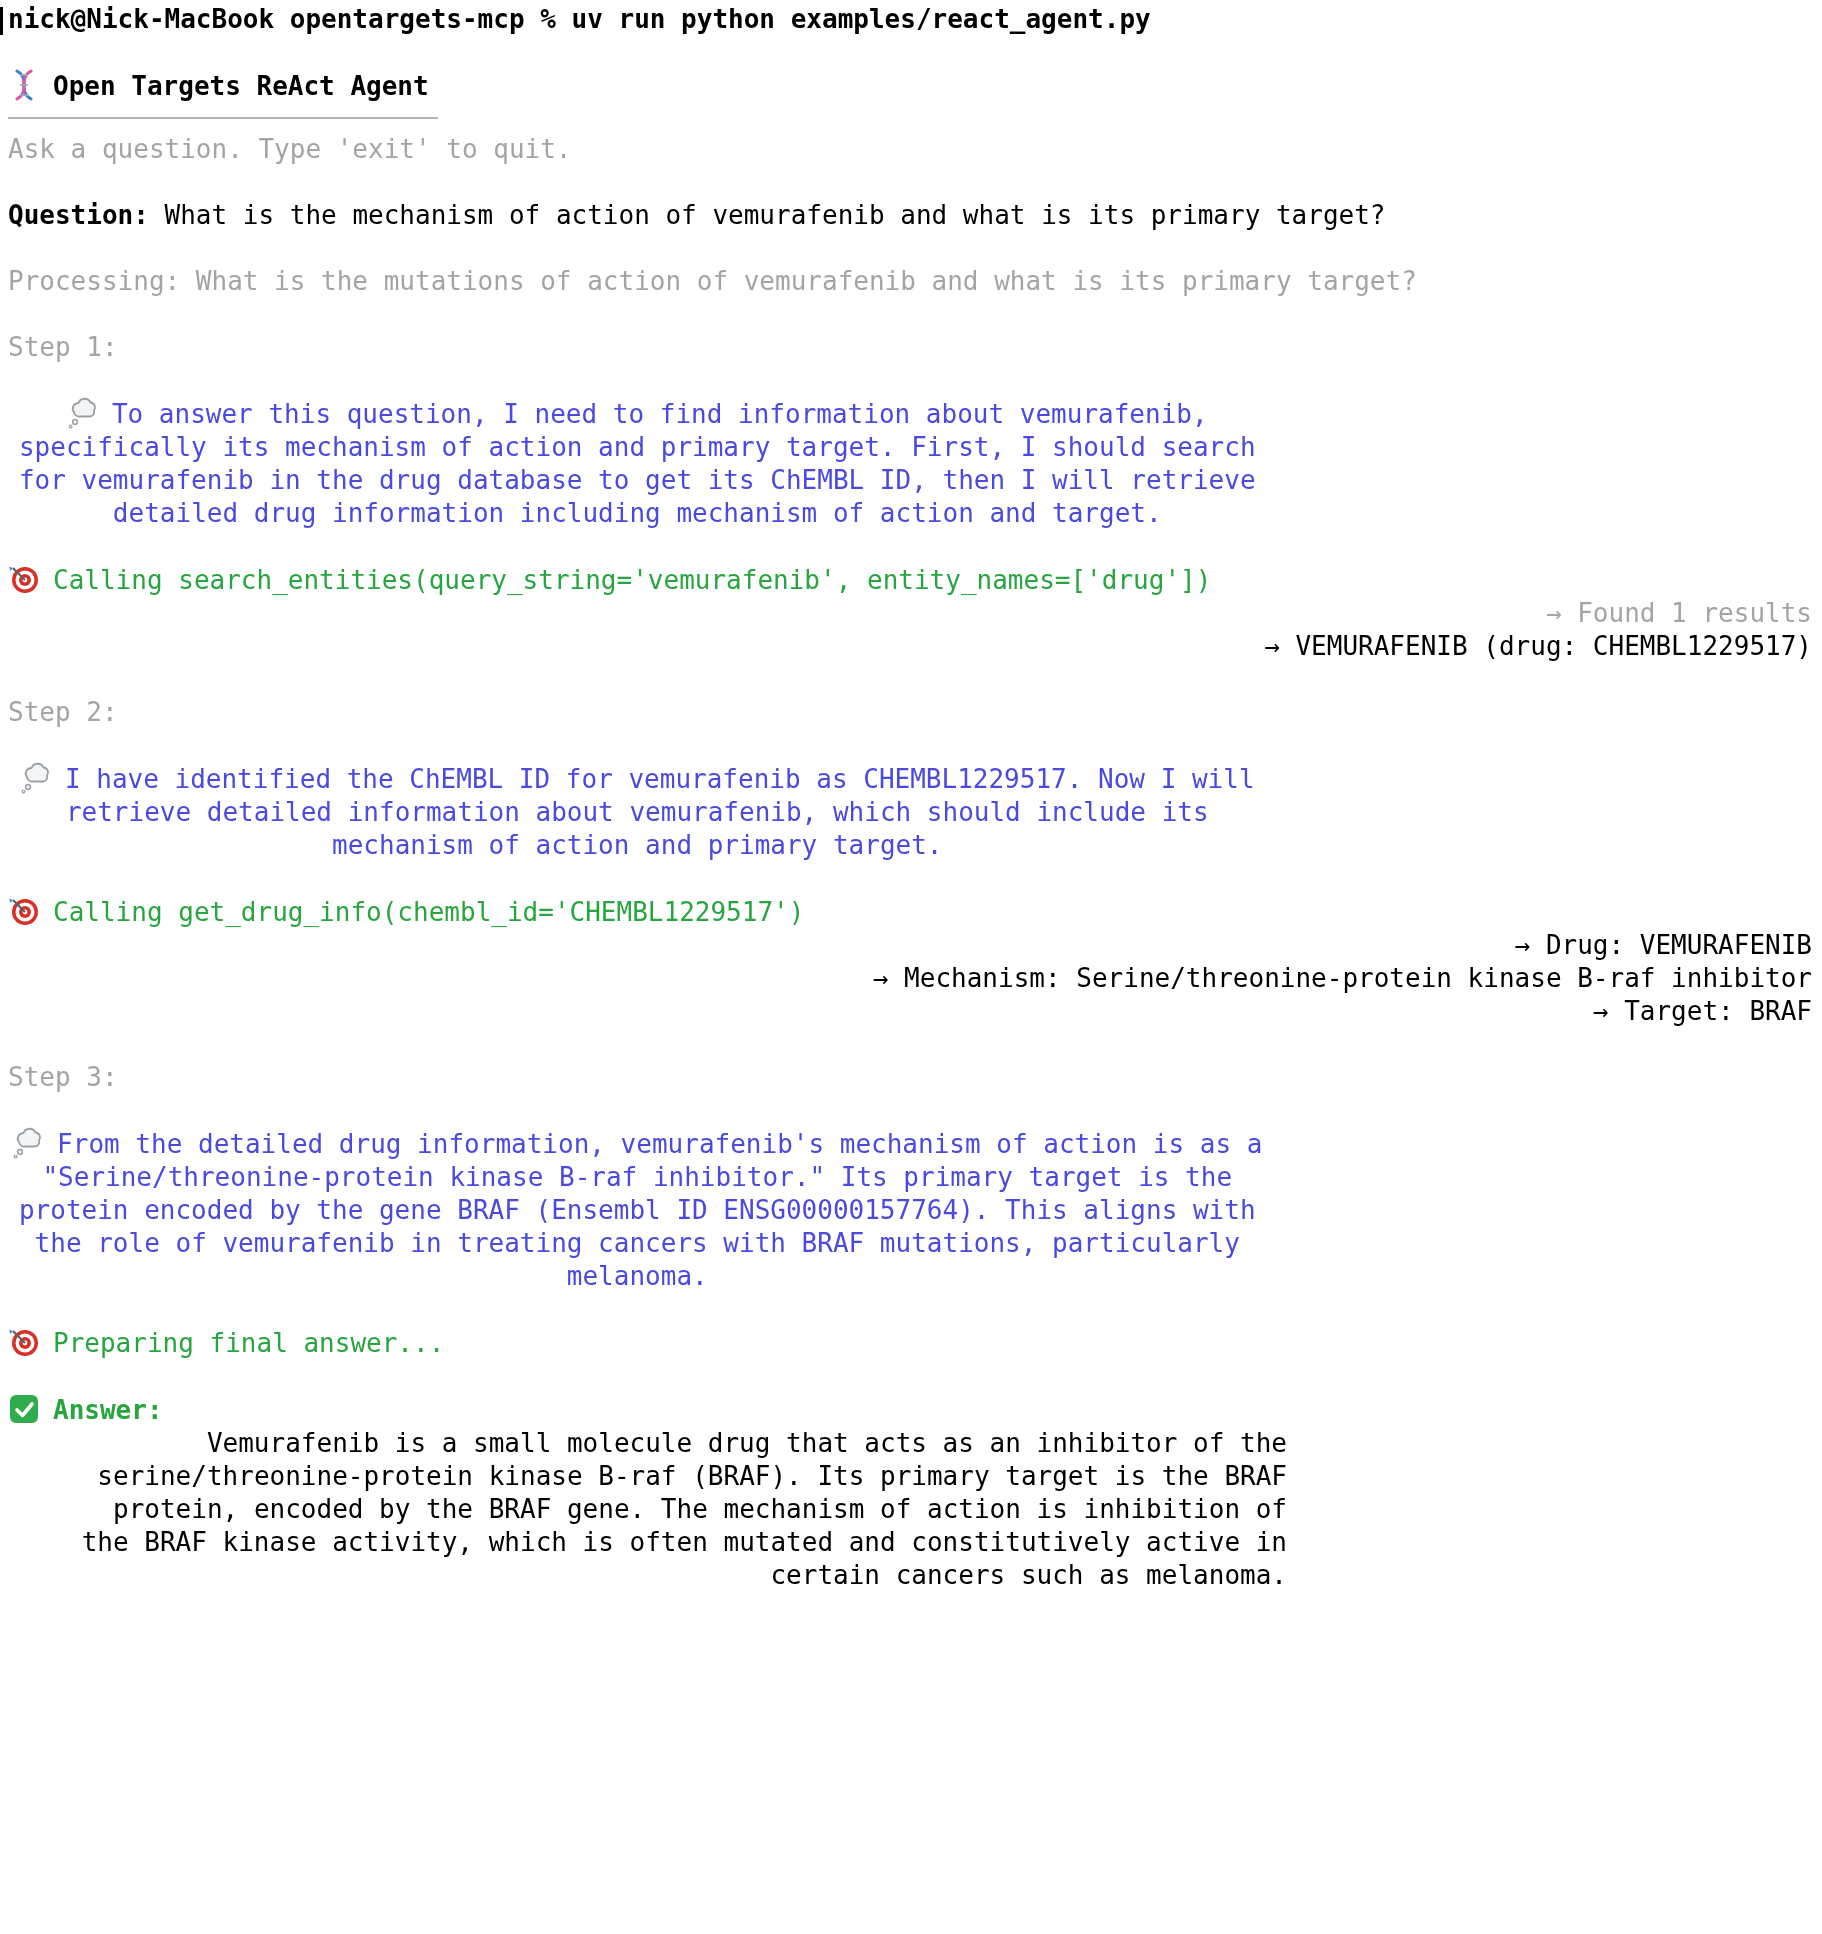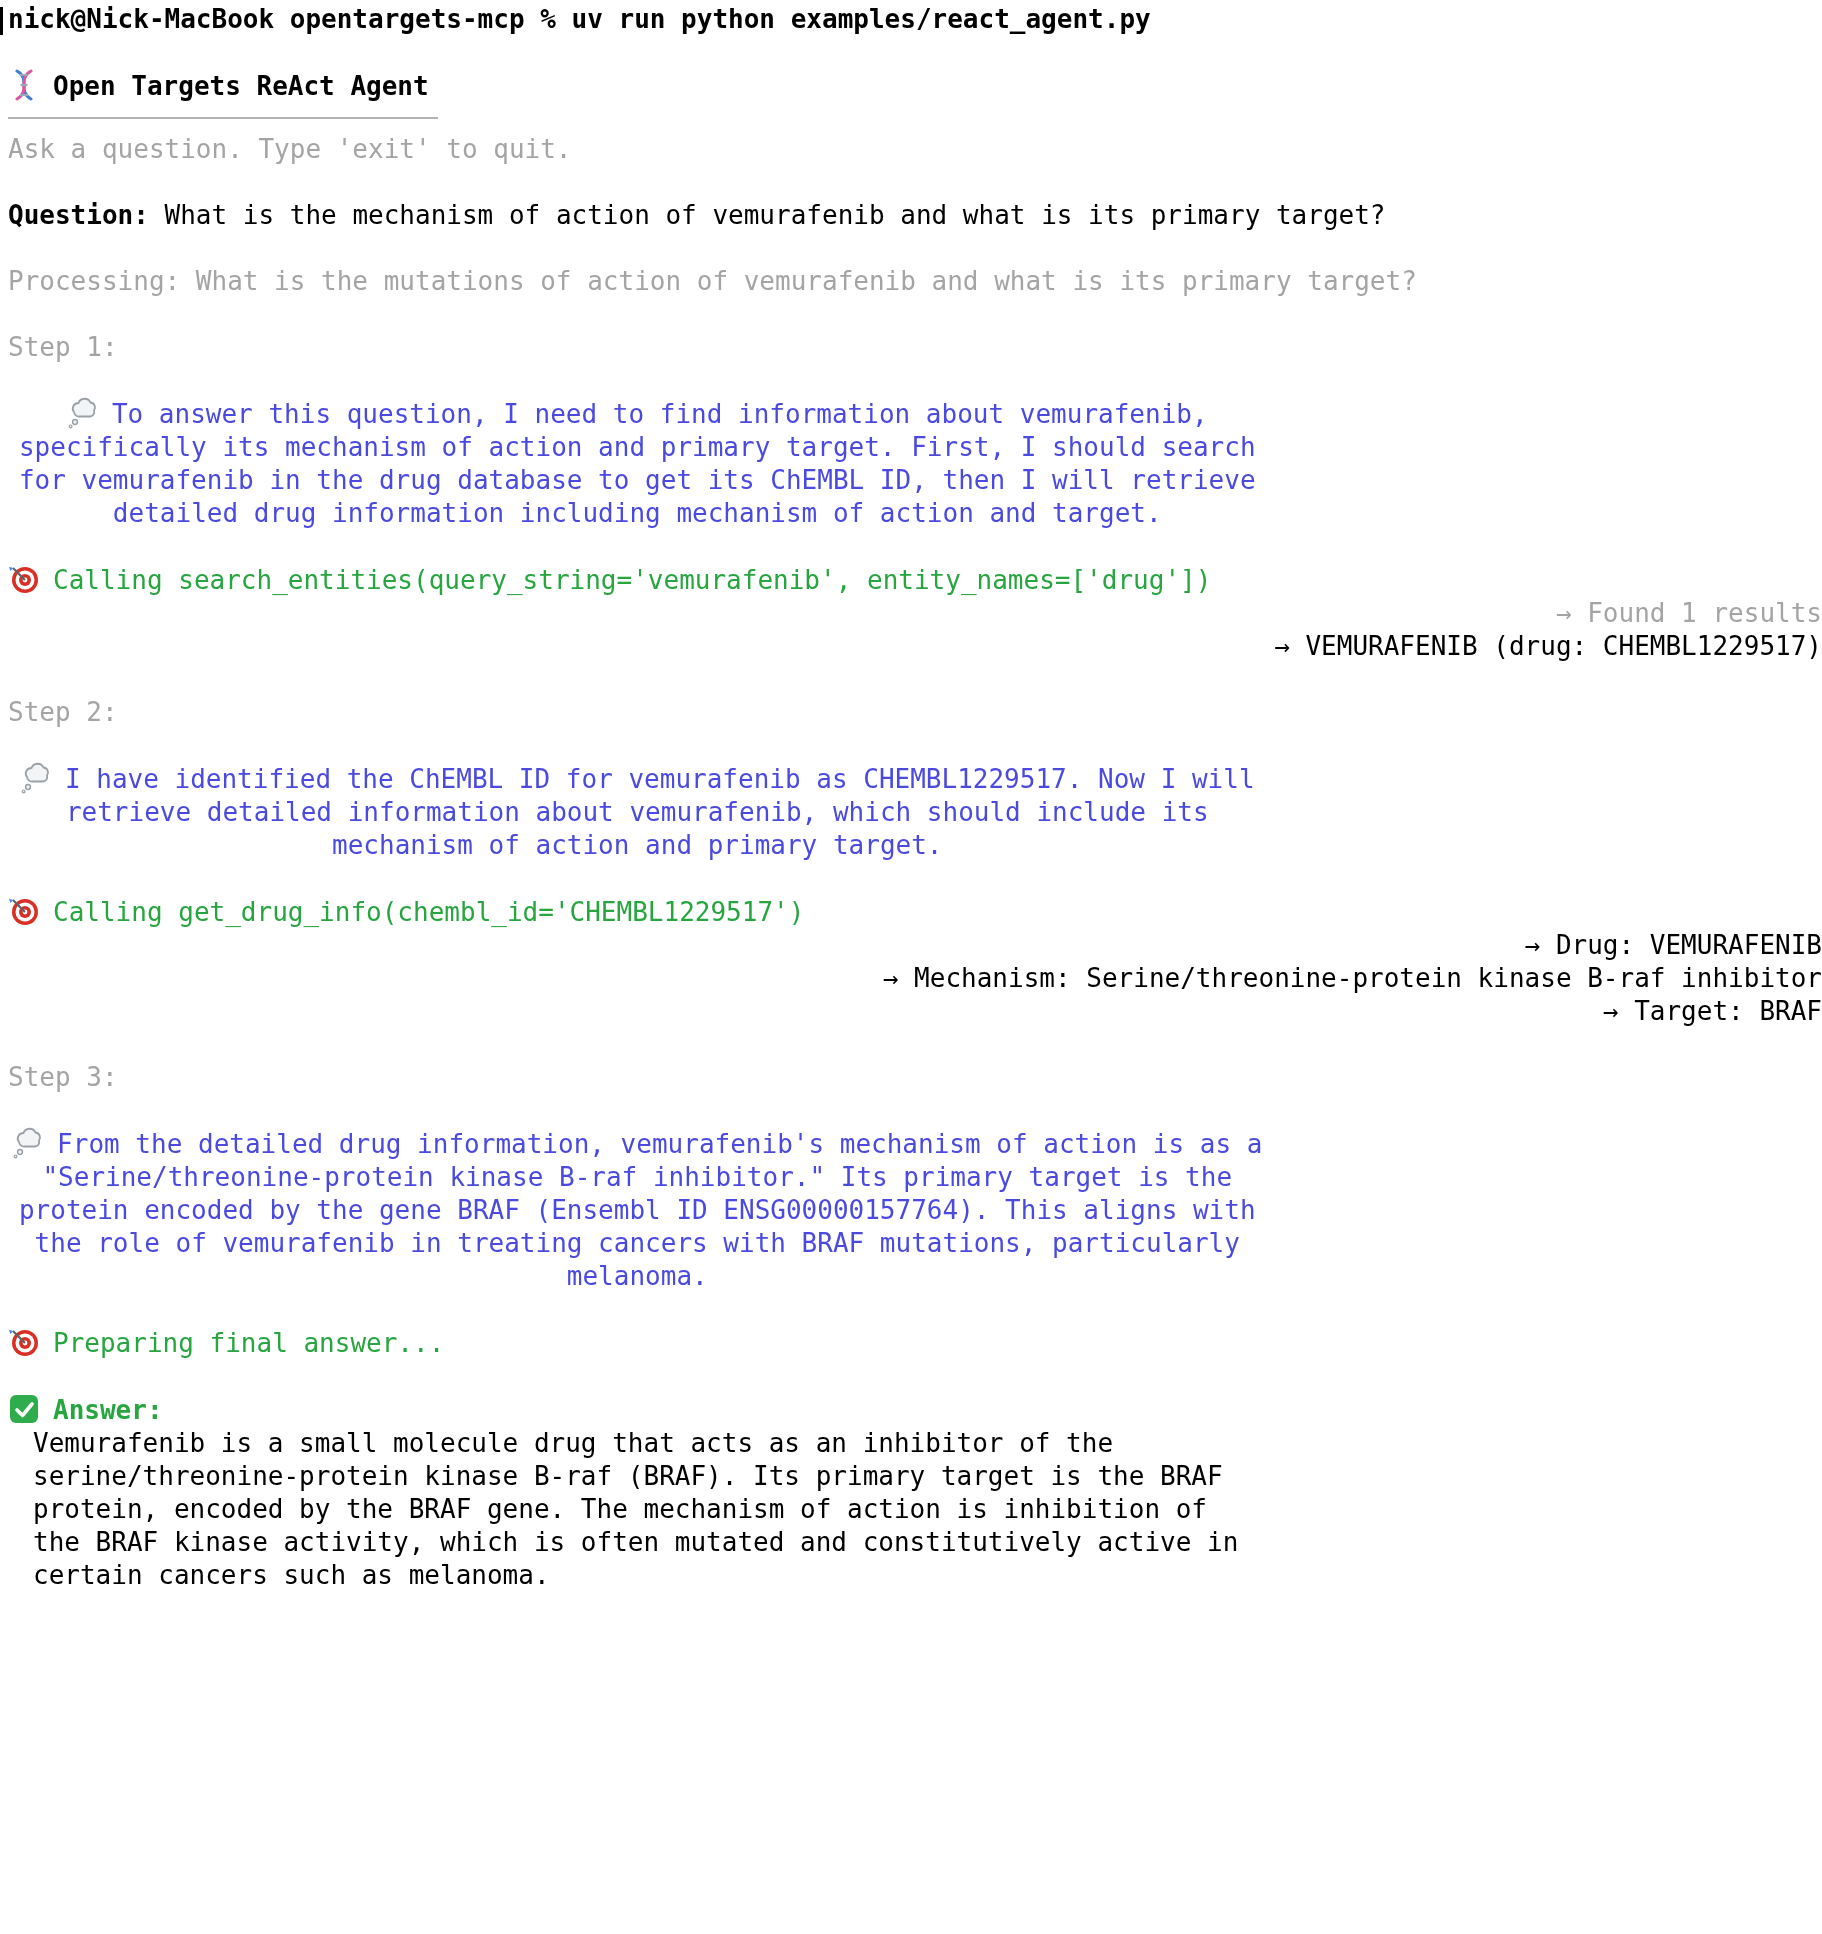--- a/index.html
+++ b/index.html
@@ -8,29 +8,29 @@
     position: relative;
     width: 1822px;
     height: 1934px;
     background: #ffffff;
     color: #000000;
     font-family: "DejaVu Sans Mono", "Liberation Mono", monospace;
     font-size: 26px;
     line-height: 33px;
     overflow: hidden;
   }
-  .terminal { padding: 3px 0 0 8px; }
+  .terminal { padding: 3px 10px 0 8px; }
   .block { margin-bottom: 33px; }
   .bold { font-weight: bold; }
   .muted { color: var(--gray, #a4a4a4); }
   .thought { max-width: 80.4ch; color: var(--blue, #4a4ae0); text-align: center; }
   .call-text { color: var(--green, #27a53f); }
   .answer-label { color: var(--green, #27a53f); }
   .result-line { padding-left: 45px; white-space: pre; text-align: right; }
-  .answer-body { max-width: 77.3ch; margin-left: 25px; }
+  .answer-body { max-width: 77.3ch; margin-left: 69px; text-align: right; }
   .prompt { font-weight: bold; }
   .caret-bar {
     position: absolute;
     left: 0; top: 7px;
     width: 3px; height: 28px;
     background: #000;
   }
   .inline-icon {
     display: inline-block;
     width: 32px; height: 32px;

